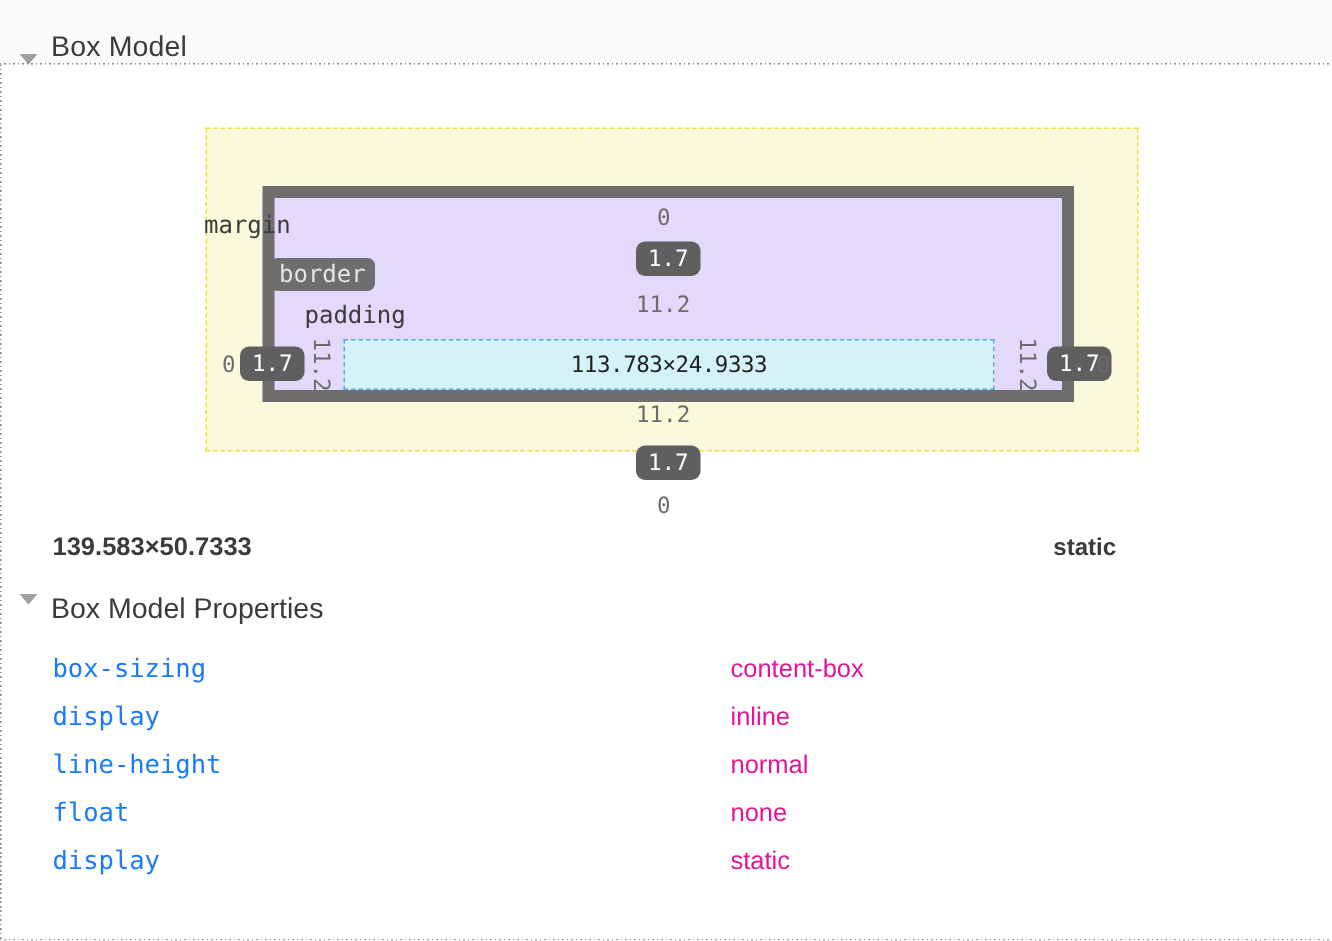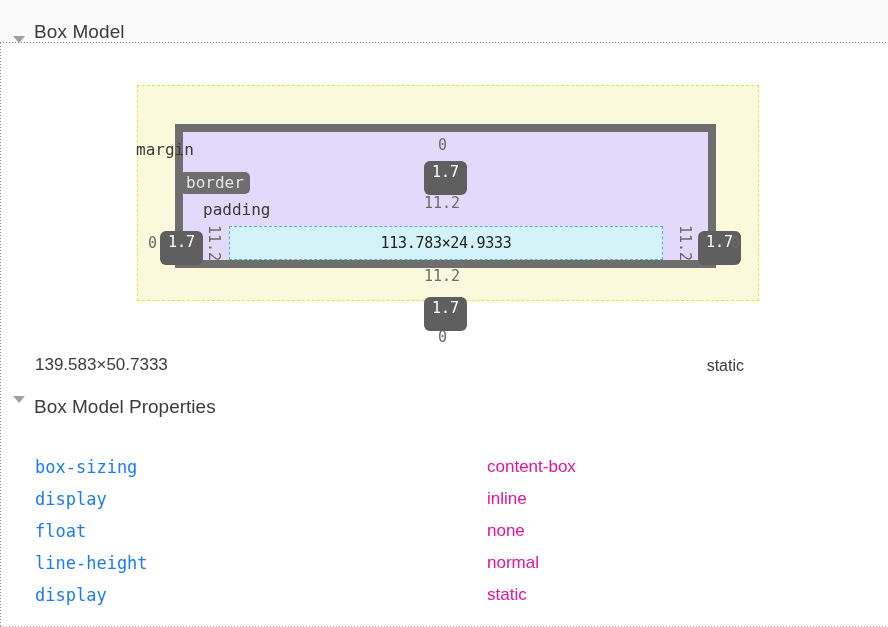--- a/index.html
+++ b/index.html
@@ -126,21 +126,21 @@
     position: absolute;
     font-family: "DejaVu Sans Mono", monospace;
     font-size: 15px;
     color: #6b6b6b;
     white-space: nowrap;
   }
   .val.chip {
     color: #ffffff;
     background: #5f5f5f;
     border-radius: 6px;
-    padding: 2px 8px 14px 8px;
+    padding: 2px 8px 3px 8px;
     font-size: 15px;
   }
   .val.rot {
     transform: rotate(90deg);
     transform-origin: center center;
   }
 
   
   .v-margin-top  { left: 438px; top: 93px; }
   .v-border-top  { left: 424px; top: 118px; }
@@ -155,21 +155,21 @@
   .v-pad-left    { left: 196px; top: 191px; }
   
   .v-pad-right    { left: 667px; top: 191px; }
   .v-border-right { left: 698px; top: 188px; }
   .v-margin-right { left: 731px; top: 191px; }
 
   
   .summary {
     position: absolute;
     left: 0; top: 355px;
-    width: 772px; height: 34px;
+    width: 772px; height: 34px; font-weight: bold;
   }
   .summary-size {
     position: absolute;
     left: 35px; top: 0;
     font-size: 17px;
     color: #3b3b3b;
   }
   .summary-position {
     position: absolute;
     right: 28px; top: 2px;
@@ -188,21 +188,20 @@
   .props-header .twisty { margin-left: 13px; margin-right: 9px; }
   .props-title {
     font-size: 19px;
     color: #3b3b3b;
   }
 
   .props-list {
     position: absolute;
     left: 0; top: 430px;
     width: 888px;
-    margin-top: 21px;
   }
   .prop-row {
     position: relative;
     height: 32px;
     display: flex;
     align-items: center;
   }
   .prop-name {
     position: absolute;
     left: 35px;
@@ -282,26 +281,26 @@
 <div class="props-list">
   <div class="prop-row">
     <span class="prop-name">box-sizing</span>
     <span class="prop-value">content-box</span>
   </div>
   <div class="prop-row">
     <span class="prop-name">display</span>
     <span class="prop-value">inline</span>
   </div>
   <div class="prop-row">
+    <span class="prop-name">line-height</span>
+    <span class="prop-value">normal</span>
+  </div>
+  <div class="prop-row">
     <span class="prop-name">float</span>
     <span class="prop-value">none</span>
   </div>
   <div class="prop-row">
-    <span class="prop-name">line-height</span>
-    <span class="prop-value">normal</span>
-  </div>
-  <div class="prop-row">
     <span class="prop-name">display</span>
     <span class="prop-value">static</span>
   </div>
 </div>
 
 <div class="bottom-rail"></div>
 
 </body></html>

